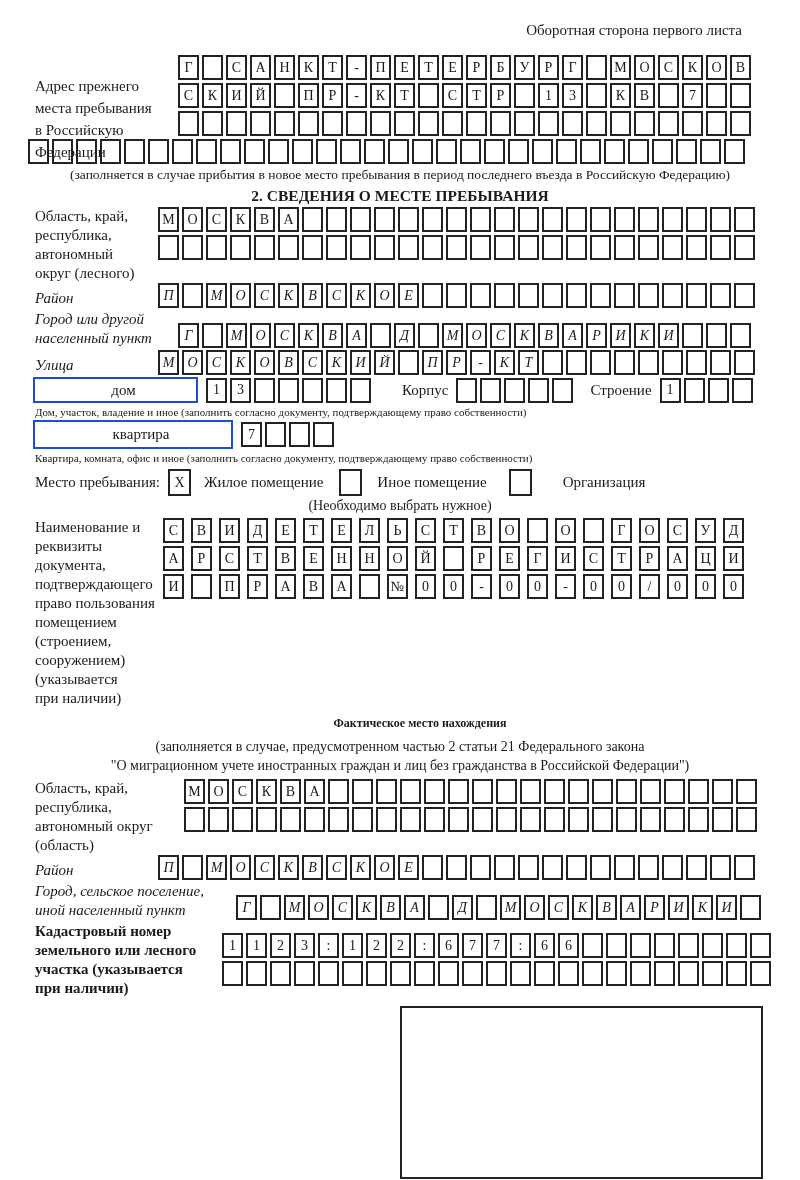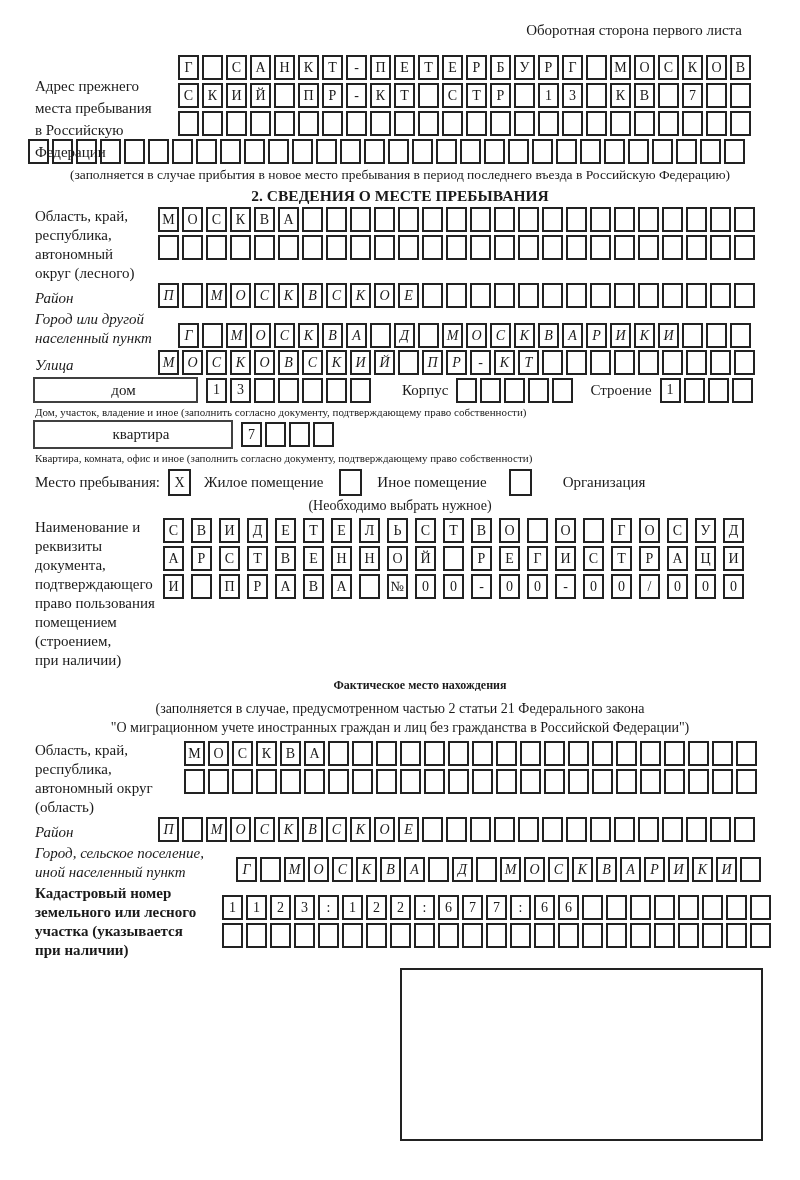--- a/index.html
+++ b/index.html
@@ -29,21 +29,21 @@
   .h2{ text-align:center;font-weight:bold;font-size:15.5px;margin-top:4px;}
   .grp{display:flex;margin-left:35px;align-items:flex-start;}
   .grp.vcenter{align-items:flex-end;font-style:italic;}
   .glabel{flex:none;}
   .glabel span{display:block;line-height:19px;}
   .w123{width:123px;} .w143{width:143px;} .w128{width:128px;}
   .w149{width:149px;} .w201{width:201px;} .w187{width:187px;font-weight:bold;}
   .mt4{margin-top:4px;} .mt2{margin-top:2px;}
   .inline-row{display:flex;align-items:center;margin-left:33px;margin-top:2px;}
   .longbox{
-    flex:none;border:2px solid #404040;box-sizing:border-box;height:26px;
+    flex:none;border:2px solid #1d4ed8;box-sizing:border-box;height:26px;
     display:flex;align-items:center;justify-content:center;background:#fff;padding-left:16px;
   }
   .dom-box{width:165px;}
   .kv-box{width:200px;height:29px;}
   .caption{margin:3px 0 2px 35px;font-size:11px;}
   .gap8{margin-left:8px;} .gap12{margin-left:28px;} .gap14{margin-left:14px;}
   .lbl{flex:none;}
   .stay-row{display:flex;align-items:center;margin-left:35px;margin-top:5px;}
   .stay-row .cell{width:23px;height:27px;}
   .center-sm{text-align:center;font-size:14px;margin-top:2px;}
@@ -404,20 +404,21 @@
     <div class="lbl" style="margin-left:28px;">Организация</div>
   </div>
   <div class="center-sm">(Необходимо выбрать нужное)</div>
 
   <div class="grp mt4">
     <div class="glabel w128">
       <span>Наименование и реквизиты</span>
       <span>документа, подтверждающего</span>
       <span>право пользования</span>
       <span>помещением (строением,</span>
+      <span>сооружением) (указывается</span>
       <span>при наличии)</span>
     </div>
     <div class="wide">
       <div class="cells rowgap">
           <span class="cell">С</span>
           <span class="cell">В</span>
           <span class="cell">И</span>
           <span class="cell">Д</span>
           <span class="cell">Е</span>
           <span class="cell">Т</span>

